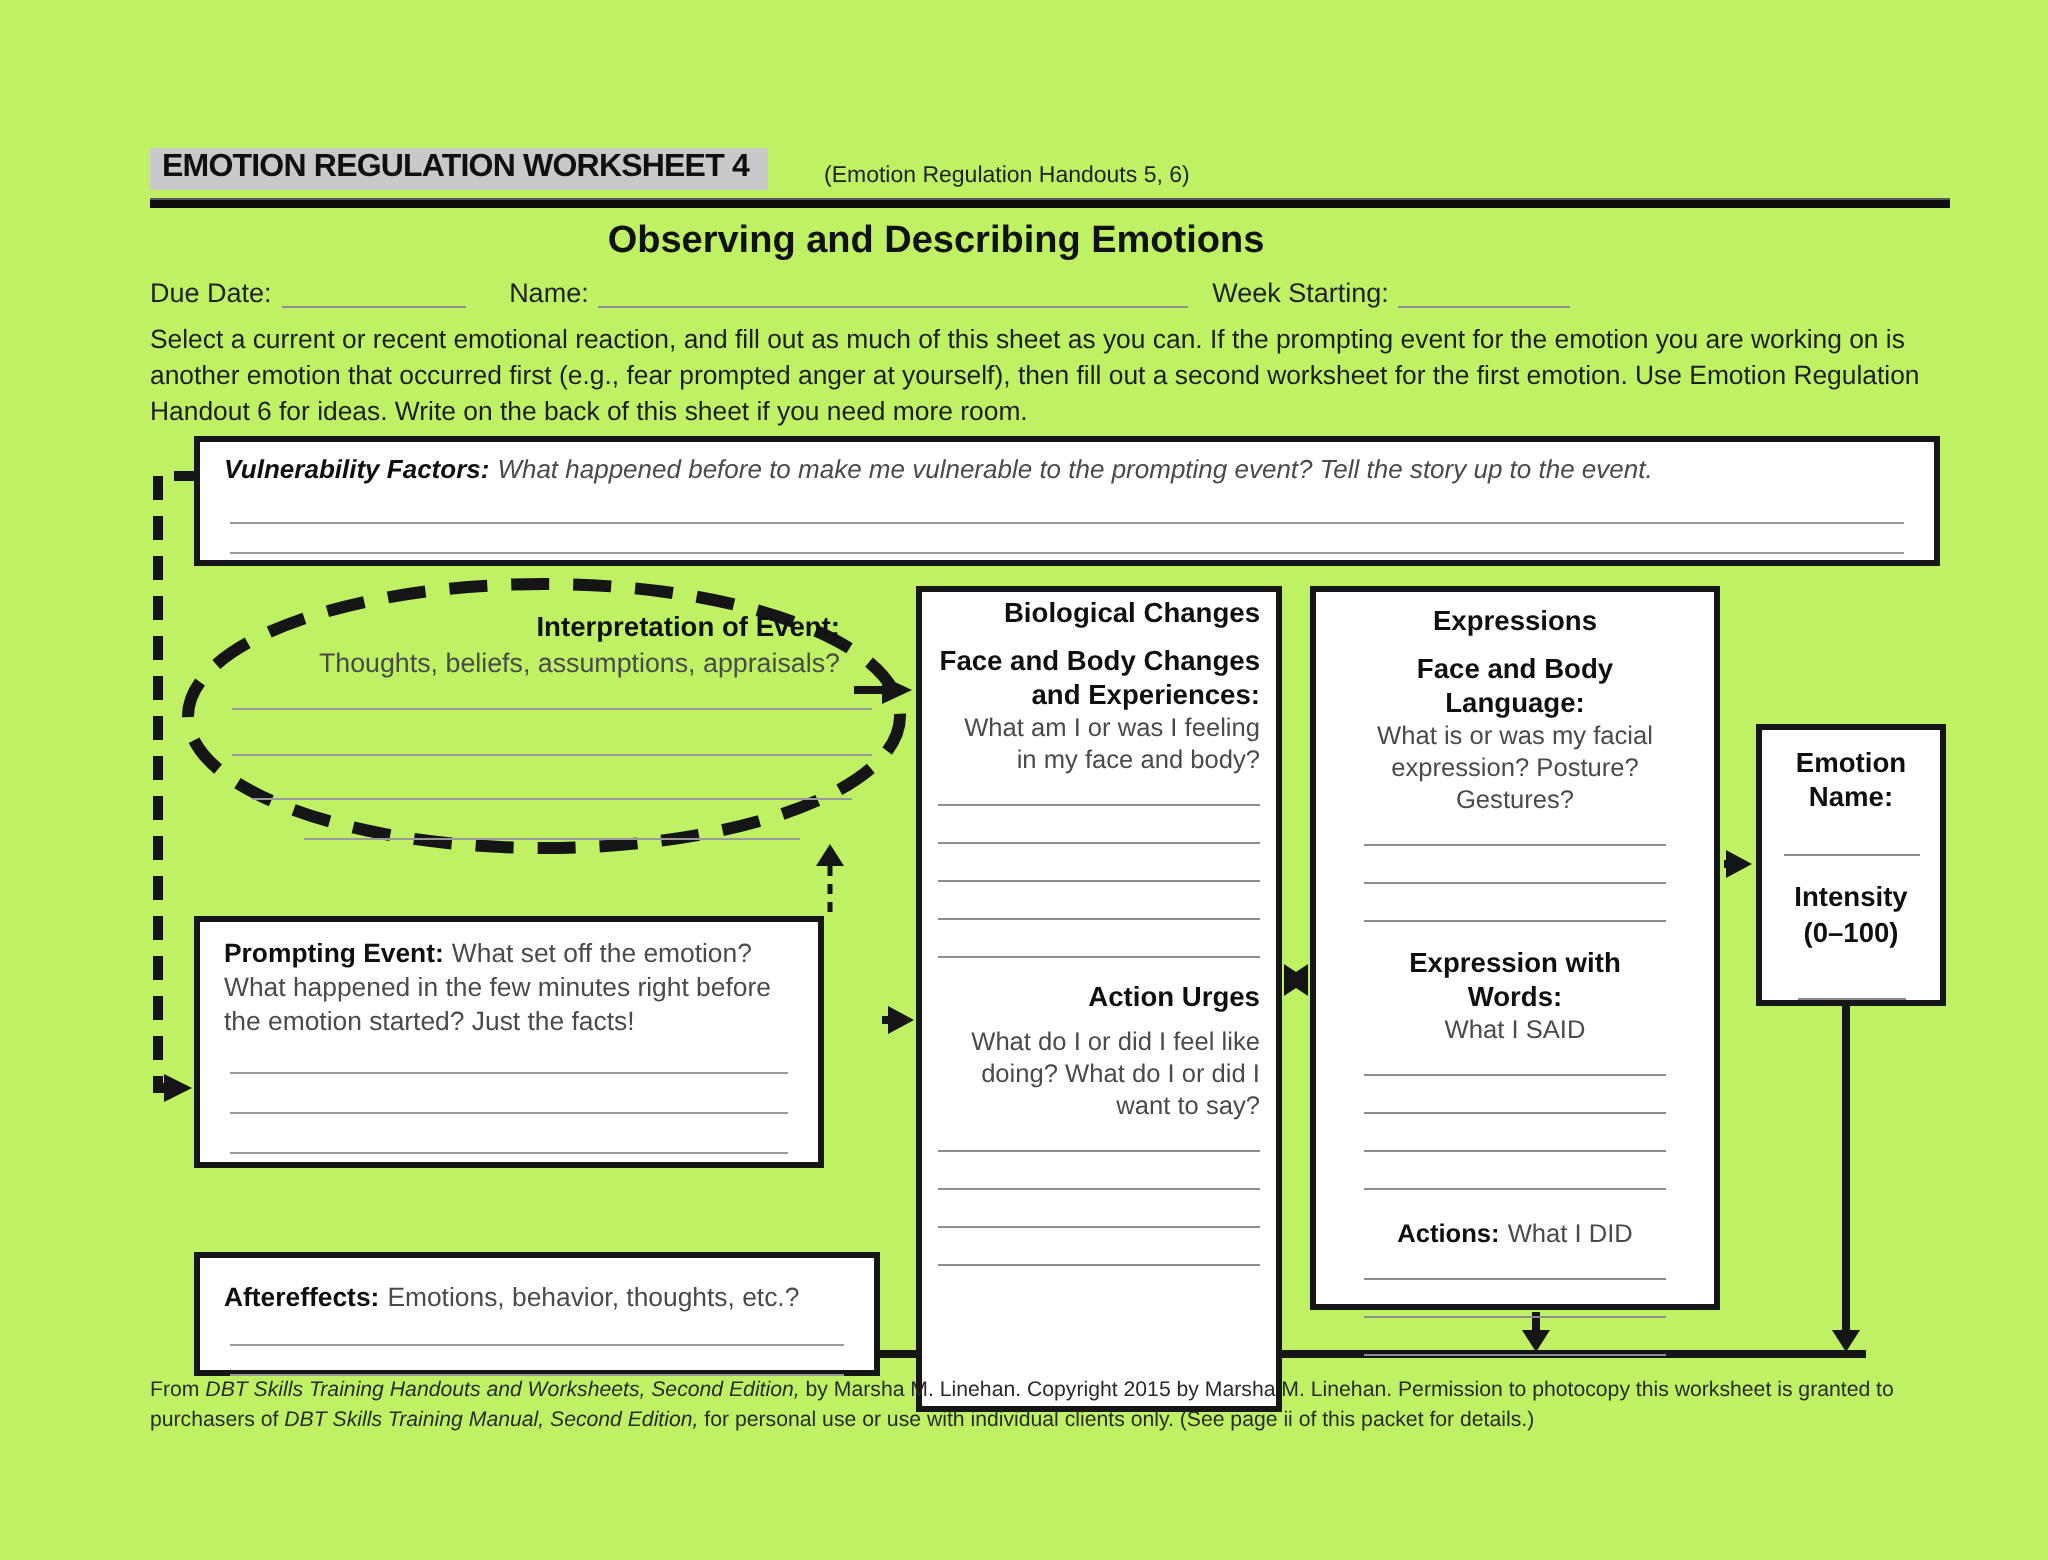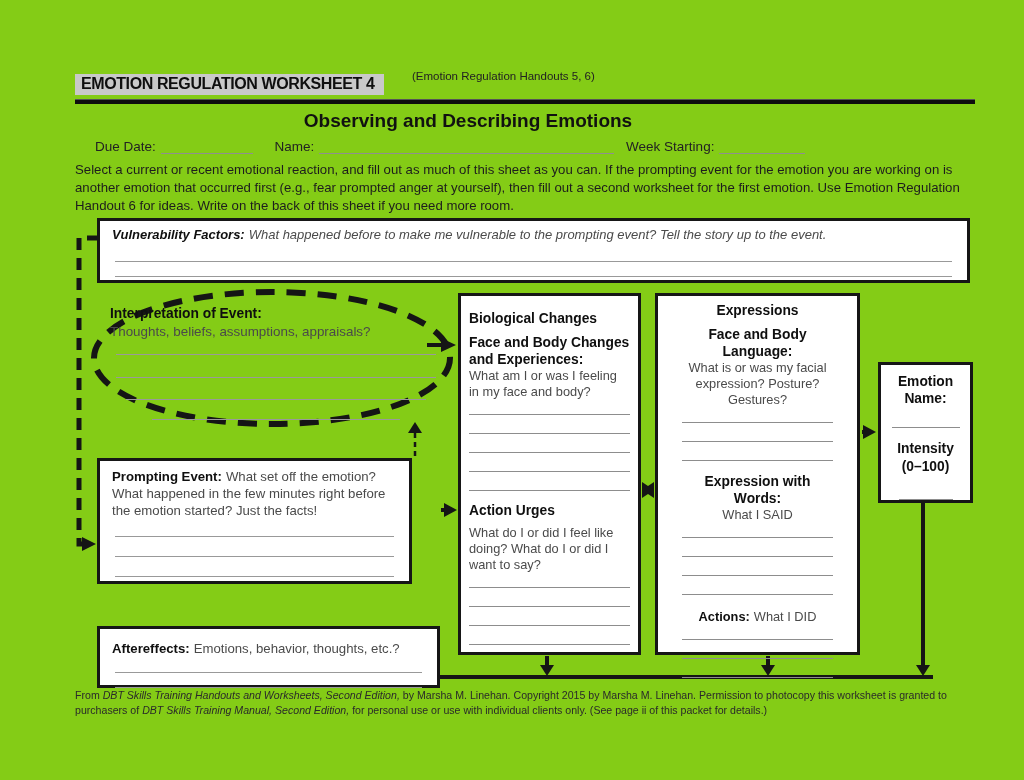--- a/index.html
+++ b/index.html
@@ -1,52 +1,52 @@
 <!DOCTYPE html>
 <html><head>
 <meta charset="utf-8">
 <style>
   html,body { margin:0; padding:0; background:#ffffff; }
   .page {
-    position:relative; width:1024px; height:780px; background:#84cc16;
+    position:relative; width:1024px; height:780px; background:#bef264;
     font-family:"Liberation Sans", sans-serif; color:#222; overflow:hidden;
   }
   
   .hdr-badge {
     position:absolute; left:75px; top:74px; background:#c9c9c9; color:#0f0f0f;
     font-weight:bold; font-size:16px; letter-spacing:-0.4px; padding:1px 9px 2px 6px;
     white-space:nowrap;
   }
-  .hdr-ref { position:absolute; left:412px; top:70px; font-size:11.5px; color:#222; white-space:nowrap; }
+  .hdr-ref { position:absolute; left:412px; top:82px; font-size:11.5px; color:#222; white-space:nowrap; }
   .hdr-rule { position:absolute; left:75px; top:99px; width:900px; height:4px; background:#0e0e0e; border-top:1px solid #555; }
   .page-title { position:absolute; left:0; top:110px; width:936px; text-align:center; font-size:19px; font-weight:bold; color:#111; }
   
-  .field-row { position:absolute; left:75px; top:139px; width:900px; font-size:13.5px; color:#222; white-space:nowrap;margin-left:20px; }
+  .field-row { position:absolute; left:75px; top:139px; width:900px; font-size:13.5px; color:#222; white-space:nowrap; }
   .blank { display:inline-block; border-bottom:1px solid #8f8f8f; height:14px; vertical-align:bottom; }
   .b-due { width:92px; margin-right:18px; }
   .b-name { width:295px; margin-right:8px; }
   .b-week { width:86px; }
   .fl { margin-right:5px; }
   .instructions { position:absolute; left:75px; top:161px; width:902px; font-size:13.2px; line-height:1.37; color:#1d1d1d; }
   
   .wbox { position:absolute; border:3px solid #161616; background:#fff; box-sizing:border-box; }
   .box-vuln { left:97px; top:218px; width:873px; height:65px; padding:6px 12px 0 12px; font-size:13px;font-style:italic; }
   .box-prompt { left:97px; top:458px; width:315px; height:126px; padding:7px 12px 0 12px; font-size:13.2px; line-height:1.3; }
   .box-after { left:97px; top:626px; width:343px; height:62px; padding:12px 12px 0 12px; font-size:13.2px; }
-  .box-bio { left:458px; top:293px; width:183px; height:362px; padding:14px 8px; text-align:left; font-size:12.8px; line-height:1.24; }
+  .box-bio { left:458px; top:293px; width:183px; height:413px; padding:2px 8px; text-align:right; font-size:12.8px; line-height:1.24; }
   .box-expr { left:655px; top:293px; width:205px; height:362px; padding:6px 24px; text-align:center; font-size:12.8px; line-height:1.24; }
   .box-emo { left:878px; top:362px; width:95px; height:141px; padding:8px 6px; text-align:center; font-size:13px; line-height:1.25; }
   .lbl { font-weight:bold; color:#0f0f0f; margin-right:4px; }
   .prm { color:#4a4a4a; }
   .bhead { font-weight:bold; font-size:13.8px; color:#0f0f0f; }
   .wl { border-bottom:1.6px solid #8d8d8d; height:18px; }
   .wl.first { height:14px; }
   .vl { margin:0 3px; border-bottom:1px solid #999; height:15px; }
   
-  .ellipse-txt { position:absolute; left:110px; top:305px; width:325px; text-align:left; font-size:13.4px; line-height:1.3; }
+  .ellipse-txt { position:absolute; left:95px; top:305px; width:325px; text-align:right; font-size:13.4px; line-height:1.3; }
   .ellipse-lines { position:absolute; left:0; top:0; }
   .el { position:absolute; border-bottom:1px solid #9a9a9a; }
   
   .connectors { position:absolute; left:0; top:0; width:1024px; height:780px; pointer-events:none; }
   .connectors path, .connectors line, .connectors polyline, .connectors ellipse { stroke:#151515; fill:none; }
   .connectors .head { fill:#151515; stroke:none; }
   
   .footer { position:absolute; left:75px; top:688px; width:905px; font-size:10.6px; line-height:1.42; color:#2a2a2a; }
   .footer i { font-style:italic; }
 </style>

